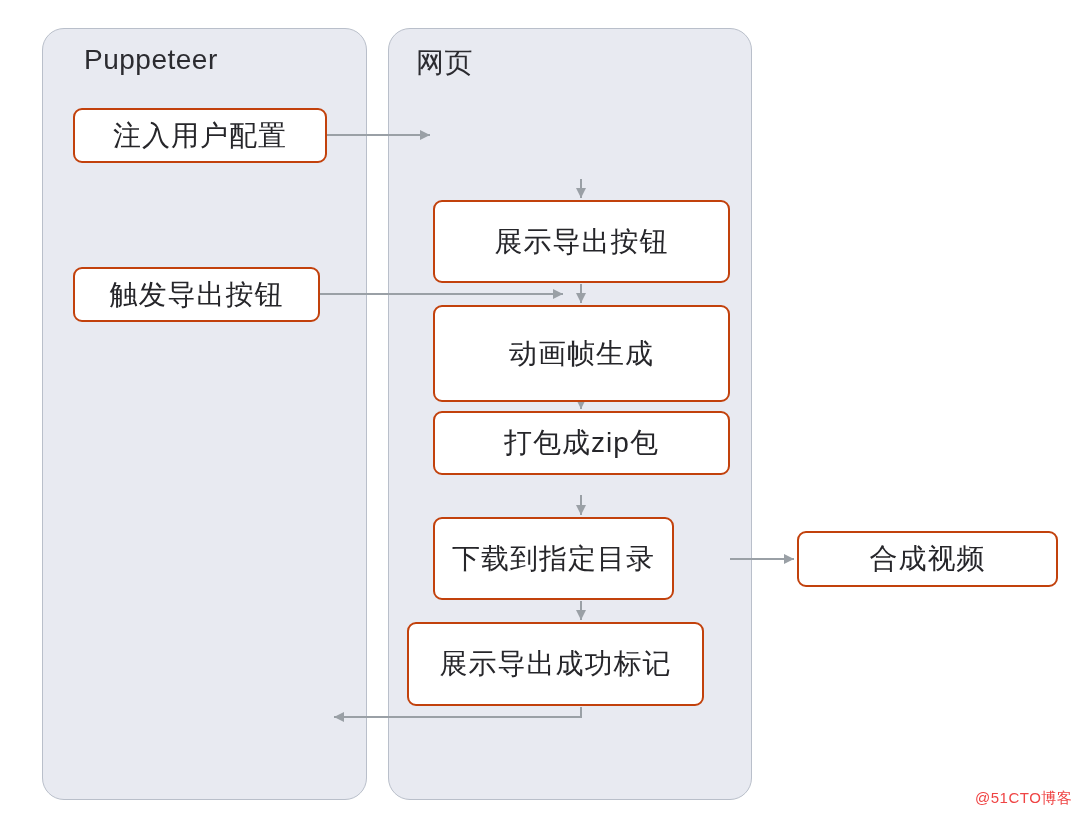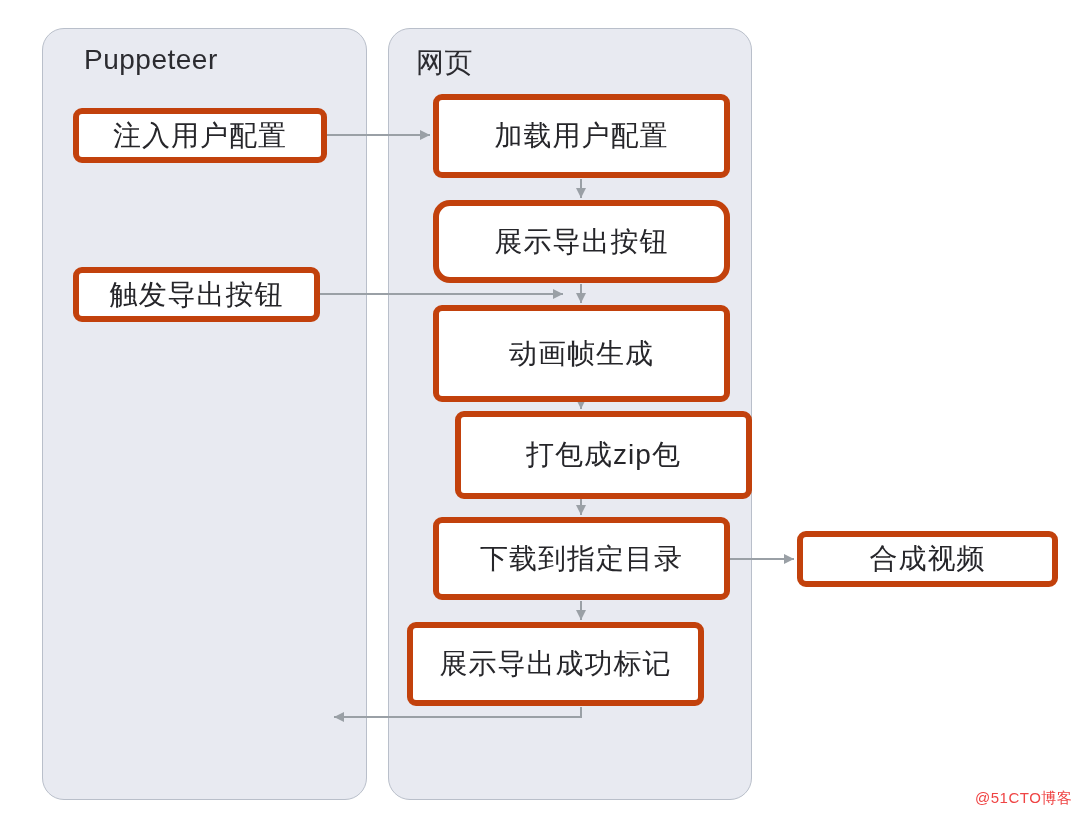--- a/index.html
+++ b/index.html
@@ -29,21 +29,21 @@
     font-size: 28px;
     color: #2b2b30;
     letter-spacing: 0.5px;
     white-space: nowrap;
   }
   .title-puppeteer { left: 84px; top: 44px; }
   .title-webpage   { left: 416px; top: 44px; }
   .node {
     position: absolute;
     background: #ffffff;
-    border: 6px solid #c2410c;
+    border: 2px solid #c2410c;
     border-radius: 9px;
     box-sizing: border-box;
     display: flex;
     align-items: center;
     justify-content: center;
     font-size: 28px;
     color: #26262a;
     white-space: nowrap;
     letter-spacing: 1px;
   }
@@ -93,24 +93,23 @@
     <path d="M581,389 L581,409" marker-end="url(#ah)"></path>
     <path d="M581,495 L581,515" marker-end="url(#ah)"></path>
     <path d="M581,601 L581,620" marker-end="url(#ah)"></path>
     <path d="M730,559 L794,559" marker-end="url(#ah)"></path>
     <path d="M581,707 L581,717 L334,717" marker-end="url(#ah)"></path>
   </svg>
 
   <div class="node" style="left:73px; top:108px; width:254px; height:55px;">注入用户配置</div>
   <div class="node" style="left:73px; top:267px; width:247px; height:55px;">触发导出按钮</div>
 
-  <div class="node" style="left:433px; top:94px; width:297px; height:84px;">加载用户配置</div>
-  <div class="node" style="left:433px; top:200px; width:297px; height:83px;border-radius:17px;">展示导出按钮</div>
+  <div class="node" style="left:433px; top:200px; width:297px; height:83px;">展示导出按钮</div>
   <div class="node" style="left:433px; top:305px; width:297px; height:97px;">动画帧生成</div>
-  <div class="node" style="left:455px; top:411px; width:297px; height:88px;">打包成zip包</div>
-  <div class="node" style="left:433px; top:517px; width:297px; height:83px;">下载到指定目录</div>
+  <div class="node" style="left:433px; top:411px; width:297px; height:64px;">打包成zip包</div>
+  <div class="node" style="left:433px; top:517px; width:241px; height:83px;">下载到指定目录</div>
   <div class="node" style="left:407px; top:622px; width:297px; height:84px;">展示导出成功标记</div>
 
   <div class="node" style="left:797px; top:531px; width:261px; height:56px;">合成视频</div>
 
   <div class="watermark">@51CTO博客</div>
 
 </div>
 
 </body></html>

